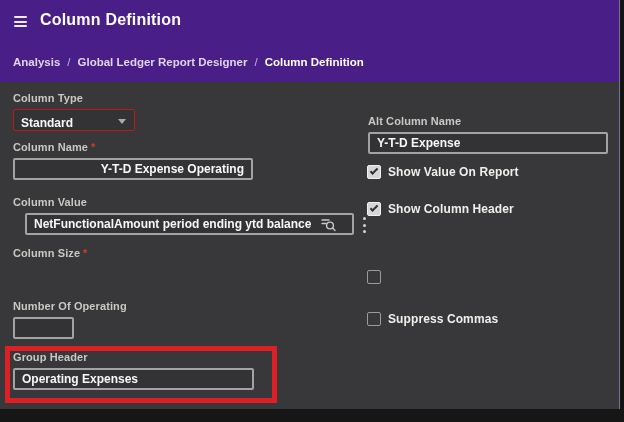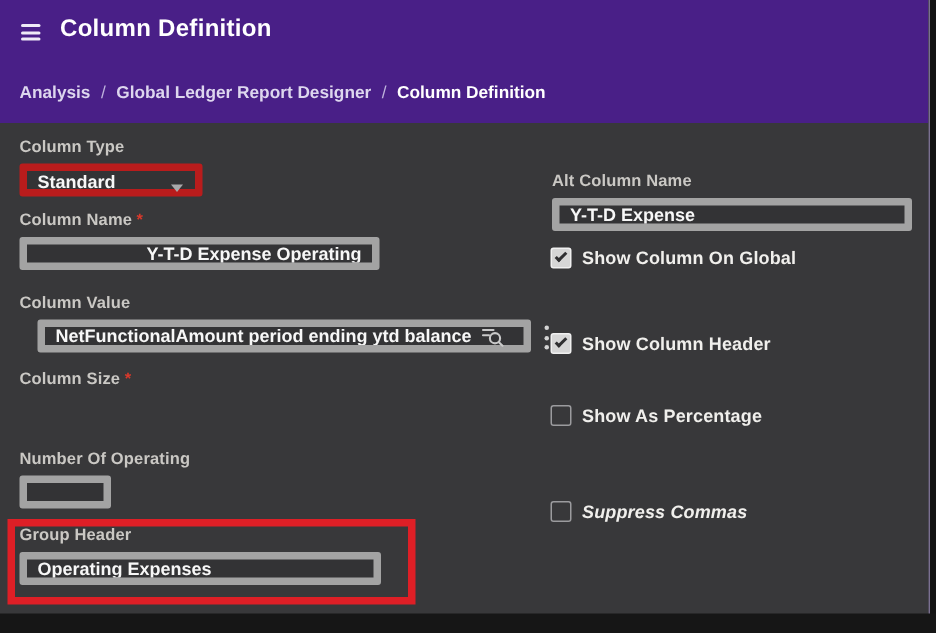--- a/index.html
+++ b/index.html
@@ -41,32 +41,32 @@
     background:#38383a;
   }
   .field { position:absolute; }
   .field label {
     display:block; font-size:11px; font-weight:600; color:#cac8c4;
     margin-bottom:5px; letter-spacing:0.1px;
   }
   .req { color:#d9392b; font-weight:700; margin-left:3px; font-size:11px; }
   .tbox {
     display:block; height:22px; background:#333335;
-    border:5px solid #a3a3a3; border-radius:2px;
+    border:2px solid #a3a3a3; border-radius:2px;
     color:#f7f7f7; font-size:12px; font-weight:700;
     font-family:"Liberation Sans","DejaVu Sans",sans-serif;
     padding:0 7px; outline:none;
   }
   .tbox.num { text-align:right; }
 
   
   .dropdown {
     position:relative; width:122px; height:22px; background:#333335;
-    border:5px solid #b91c1c; border-radius:2px; cursor:pointer;
-    display:flex; align-items:flex-start; padding:0 7px;
+    border:1px solid #b91c1c; border-radius:2px; cursor:pointer;
+    display:flex; align-items:flex-end; padding:0 7px;
     color:#f7f7f7; font-size:12px; font-weight:700;
   }
   .dropdown .caret {
     position:absolute; right:8px; top:9px; width:0; height:0;
     border-left:4px solid transparent; border-right:4px solid transparent;
     border-top:5px solid #a9a9ab;
   }
 
   
   .lookup-wrap { position:relative; width:329px;padding-left:12px; }
@@ -186,36 +186,35 @@
 
     <div class="field" style="left:368px; top:13px;margin-top:20px;">
       <label>Alt Column Name</label>
       <input class="tbox" style="width: 240px;" type="text" value="Y-T-D Expense">
     </div>
 
     <div class="checkbox-row is-checked" style="top:83px;">
       <span class="checkbox">
           <span class="check"></span>
         </span>
-      <span class="cb-label">Show Column On Global</span>
-    </div>
-
-    <div class="checkbox-row is-checked" style="top:140px;">
+      <span class="cb-label">Show Value On Report</span>
+    </div>
+
+    <div class="checkbox-row is-checked" style="top:120px;">
       <span class="checkbox">
           <span class="check"></span>
         </span>
       <span class="cb-label">Show Column Header</span>
     </div>
 
     <div class="checkbox-row" style="top:188px;">
       <span class="checkbox"></span>
-      <span class="cb-label">Show As Percentage</span>
-    </div>
-
-    <div class="checkbox-row" style="top:252px;font-style:italic;">
+    </div>
+
+    <div class="checkbox-row" style="top:230px;">
       <span class="checkbox"></span>
       <span class="cb-label">Suppress Commas</span>
     </div>
 
   </main>
 
   <div class="annotation-box"></div>
 
   <div class="edge-right"></div>
   <div class="edge-bottom"></div>

